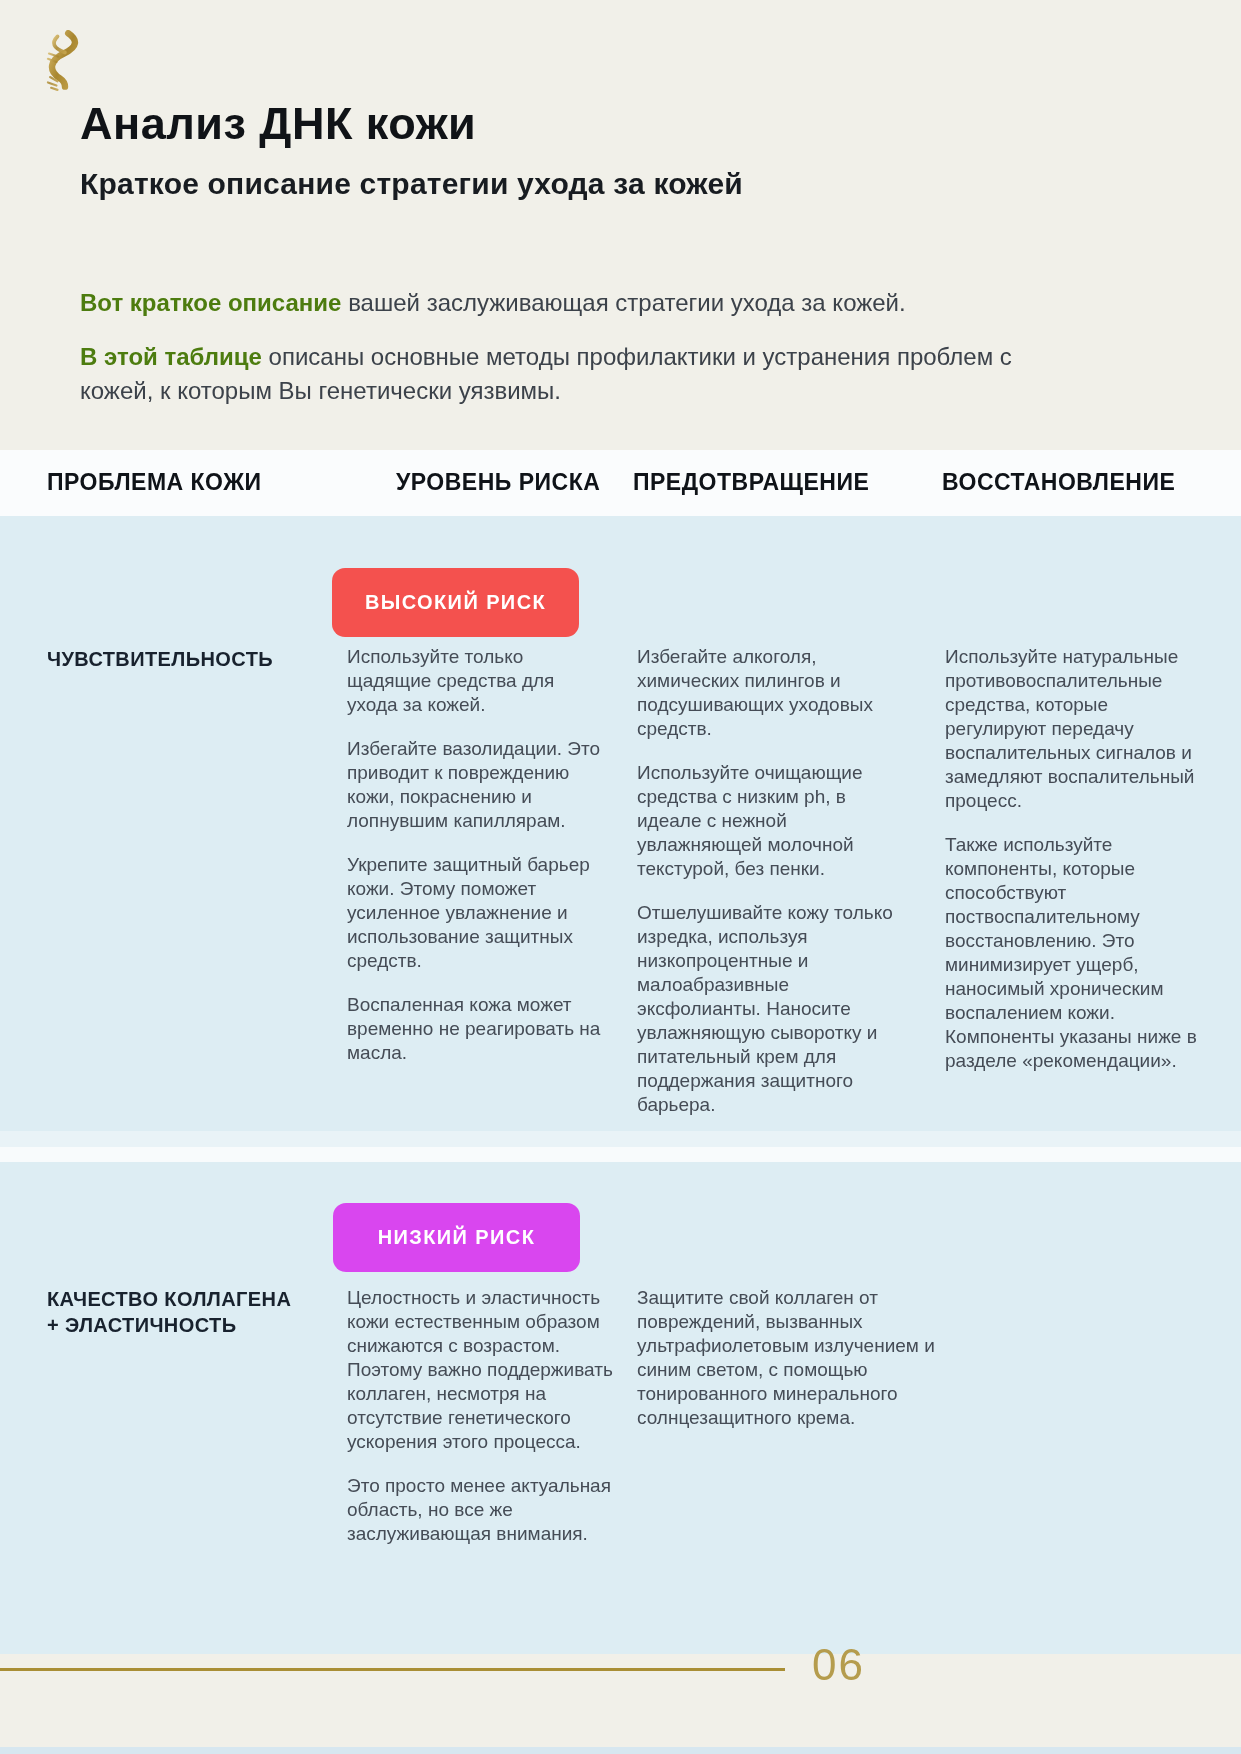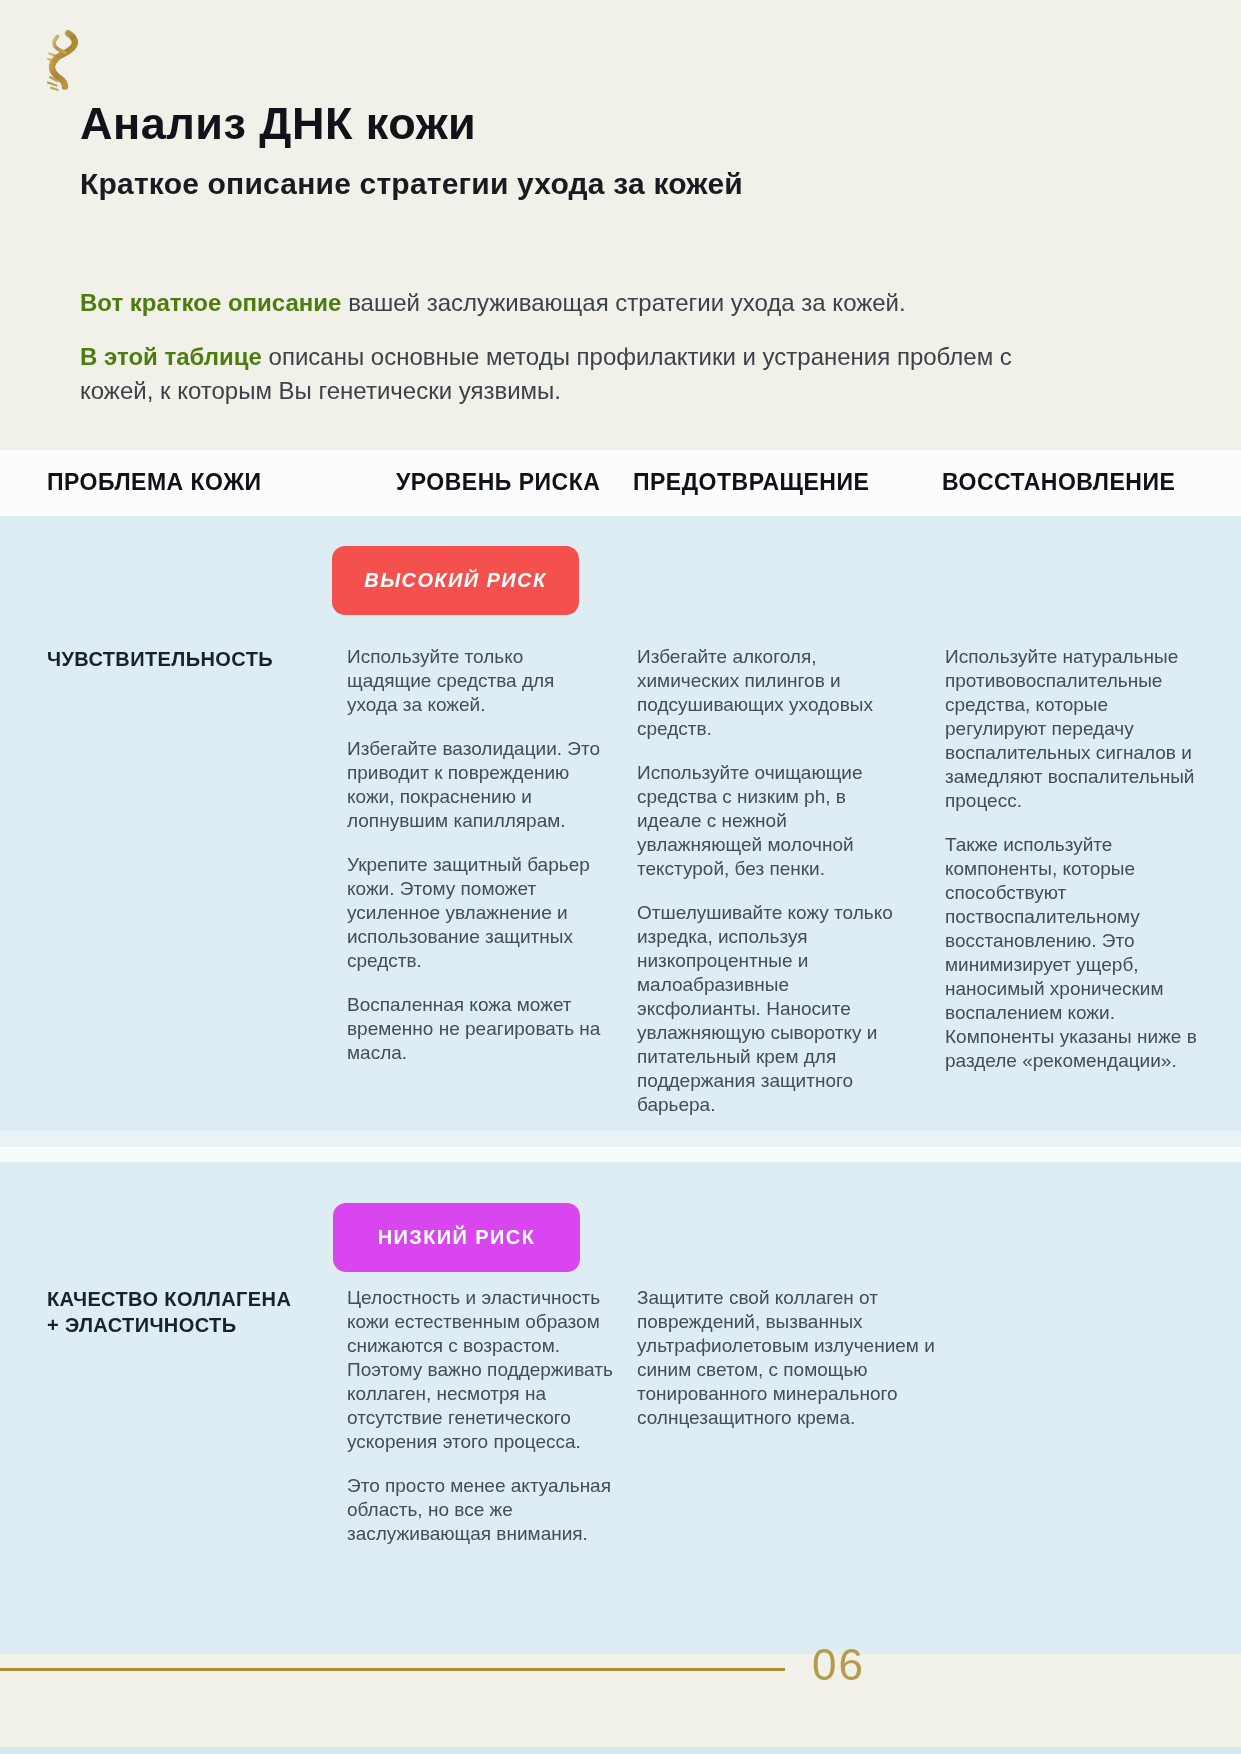--- a/index.html
+++ b/index.html
@@ -57,21 +57,21 @@
   .band-light{position:absolute;left:0;bottom:0;width:100%;height:16px;background:#e9f3f7;}
   .sec-gap{left:0;top:1147px;width:1241px;height:15px;background:#f8fbfc;}
 
   
   .badge{
     width:247px;height:69px;border-radius:13px;
     display:flex;align-items:center;justify-content:center;
     color:#ffffff;font-size:20px;font-weight:800;letter-spacing:1.4px;
     white-space:nowrap;
   }
-  .badge1{left:332px;top:546px;font-style:italic;}
+  .badge1{left:332px;top:568px;}
   .badge2{left:333px;top:1203px;}
 
   
   .row-label{
     font-size:20px;font-weight:800;color:#18222e;
     letter-spacing:.4px;line-height:26px;
   }
   .label1{left:47px;top:646px;width:265px;}
   .label2{left:47px;top:1286px;width:260px;}
 

